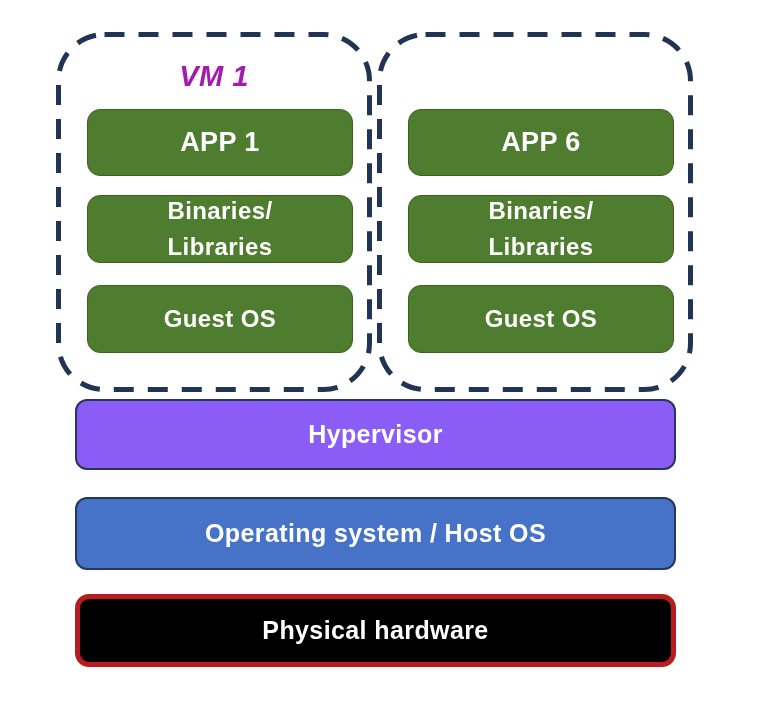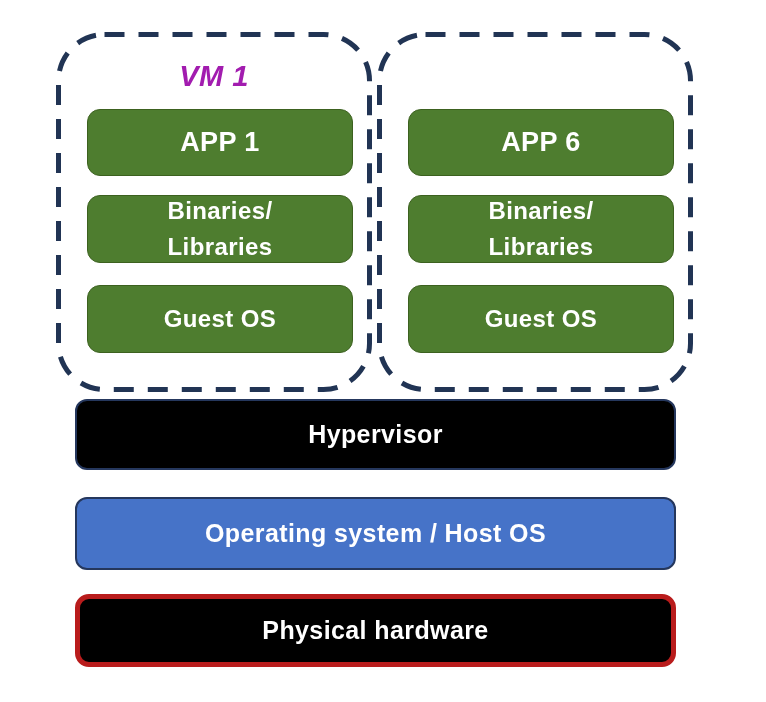--- a/index.html
+++ b/index.html
@@ -39,21 +39,21 @@
   .gbox.guest{top:253px;height:68px;}
   
   .layer{
     position:absolute;left:75px;width:601px;
     box-sizing:border-box;
     border-radius:12px;
     color:#ffffff;
     display:flex;align-items:center;justify-content:center;
     font-size:25px;font-weight:700;letter-spacing:0.4px;
   }
-  .layer.hypervisor{top:399px;height:71px;background:#000000;border:2px solid #25375d;}
+  .layer.hypervisor{top:399px;height:71px;background:#8b5cf6;border:2px solid #25375d;}
   .layer.hostos{top:497px;height:73px;background:#4673c8;border:2px solid #25375d;}
   .layer.hardware{top:594px;height:73px;background:#000000;border:5px solid #b91c1c;border-radius:14px;}
 </style>
 </head>
 <body>
 
 <div class="stage">
 
   <section class="vm vm1">
     <svg class="vm-border" width="316" height="360" viewBox="0 0 316 360">

